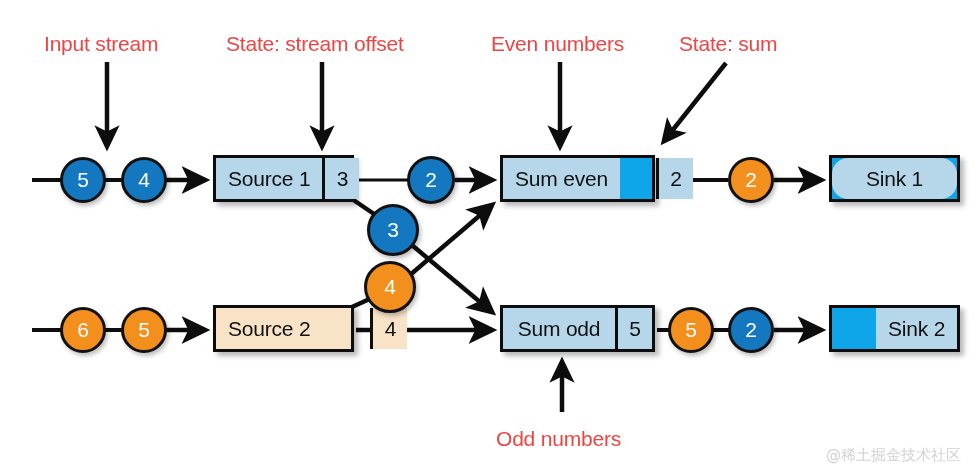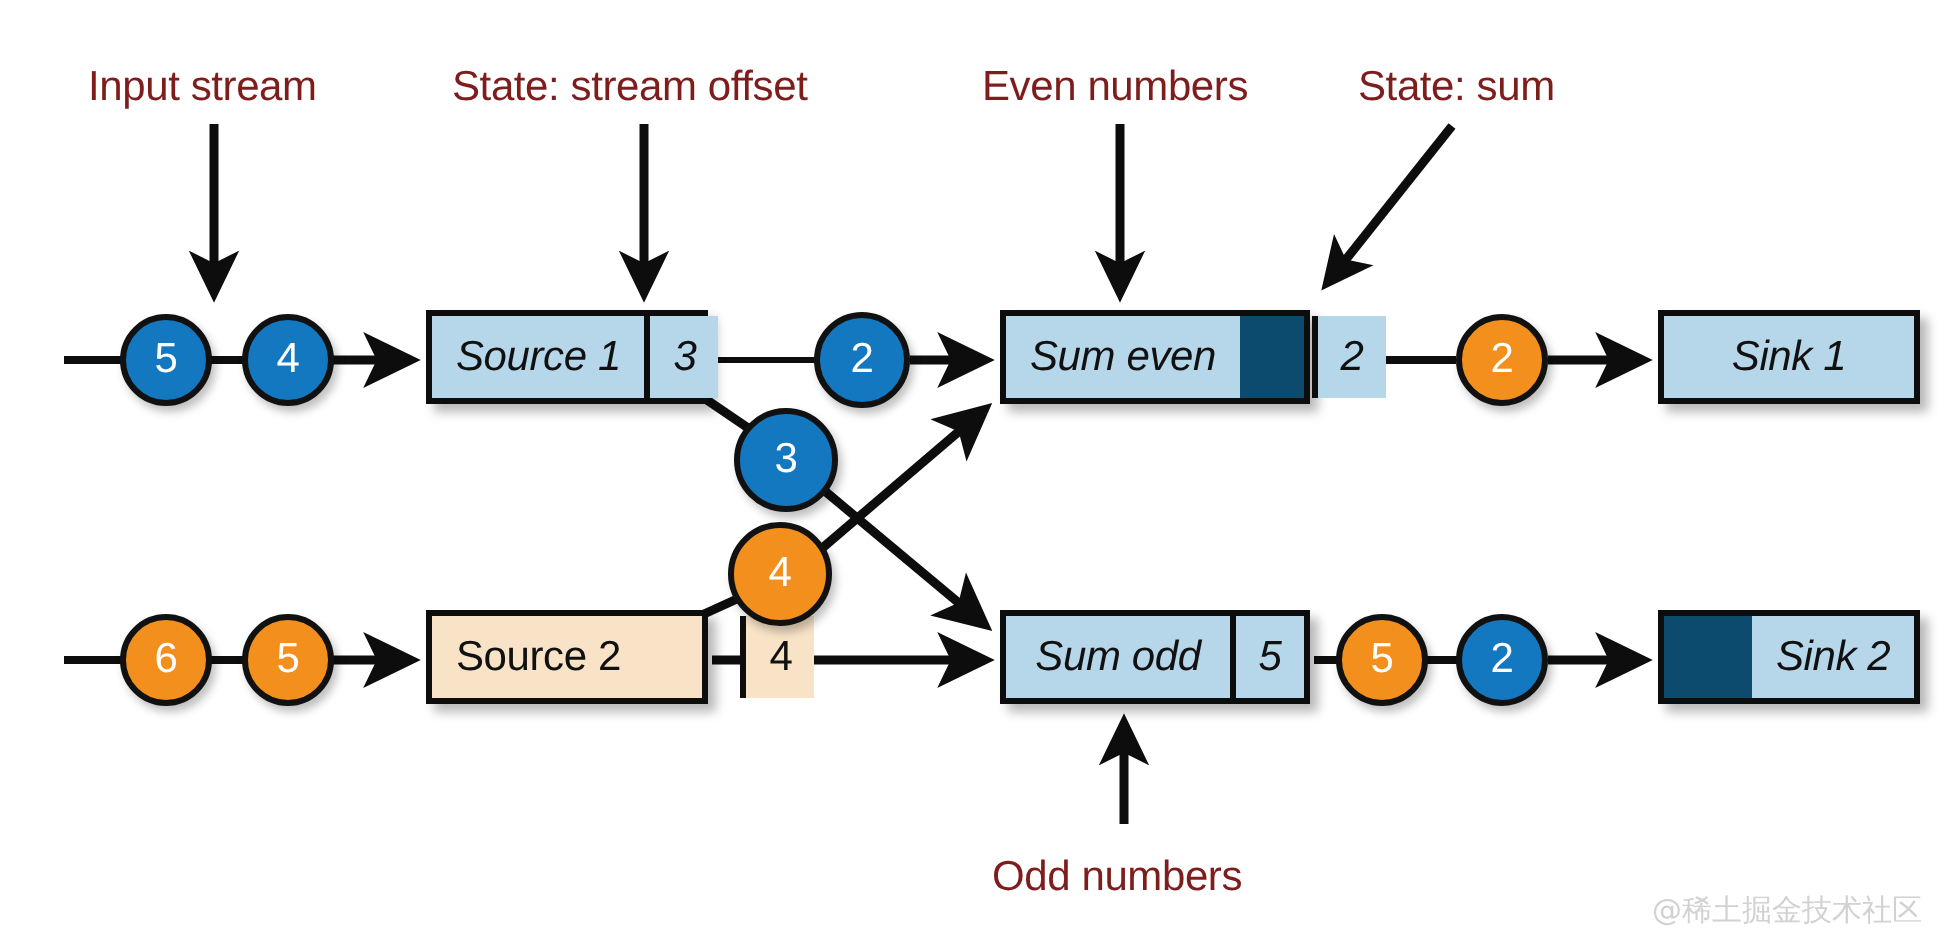--- a/index.html
+++ b/index.html
@@ -21,21 +21,21 @@
     position: absolute;
     left: 0;
     top: 0;
     width: 975px;
     height: 475px;
   }
 
   
   .anno {
     position: absolute;
-    color: #7f1d1d;
+    color: #ef4444;
     font-size: 21px;
     font-family: "Liberation Sans", sans-serif;
     font-weight: 400;
     letter-spacing: -0.2px;
     white-space: nowrap;
   }
 
   
   .node {
     position: absolute;
@@ -59,21 +59,21 @@
   .node .state {
     display: flex;
     align-items: center;
     justify-content: center;
     font-size: 21px;
     color: #111111;
     border-left: 3px solid #0d0d0d;
     min-width: 34px;
     letter-spacing: -0.2px;
   }
-  .node.blue { background: #0c4a6e; font-style: italic; }
+  .node.blue { background: #0ea5e9; }
   .node.blue .body, .node.blue .state { background: #b6d6e9; }
   .node.tan { background: #f8e3c7; gap: 48px; }
   .node.tan .body, .node.tan .state { background: #f8e3c7; }
 
   
   .rec {
     position: absolute;
     border-radius: 50%;
     border: 3px solid #111111;
     box-sizing: border-box;
@@ -177,21 +177,21 @@
     <div class="body" style="flex:1;">Sum even</div>
     <div class="state">2</div>
   </div>
 
   <div class="node blue" style="left:500px; top:305px; width:155px; height:47px;">
     <div class="body" style="flex:1;">Sum odd</div>
     <div class="state">5</div>
   </div>
 
   <div class="node blue" style="left:829px; top:155px; width:131px; height:47px;">
-    <div class="body" style="flex:1;">Sink 1</div>
+    <div class="body" style="flex:1;border-radius:16px;">Sink 1</div>
   </div>
 
   <div class="node blue" style="left:829px; top:305px; width:131px; height:47px;">
     <div class="body" style="flex:1;margin-left:44px;">Sink 2</div>
   </div>
 
   <div class="rec blue" style="left:60px; top:157px; width:46px; height:46px;">5</div>
 
   <div class="rec blue" style="left:121px; top:157px; width:46px; height:46px;">4</div>
 

